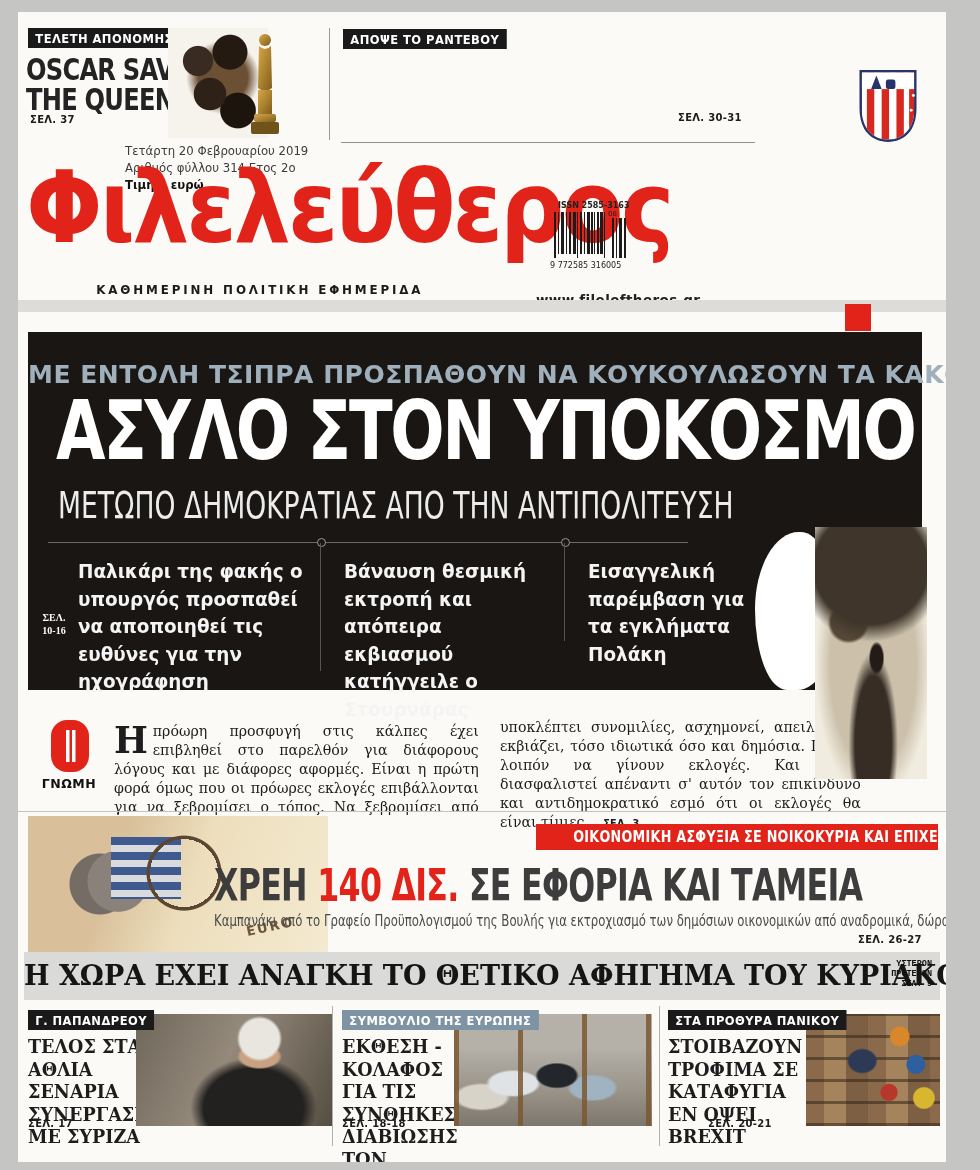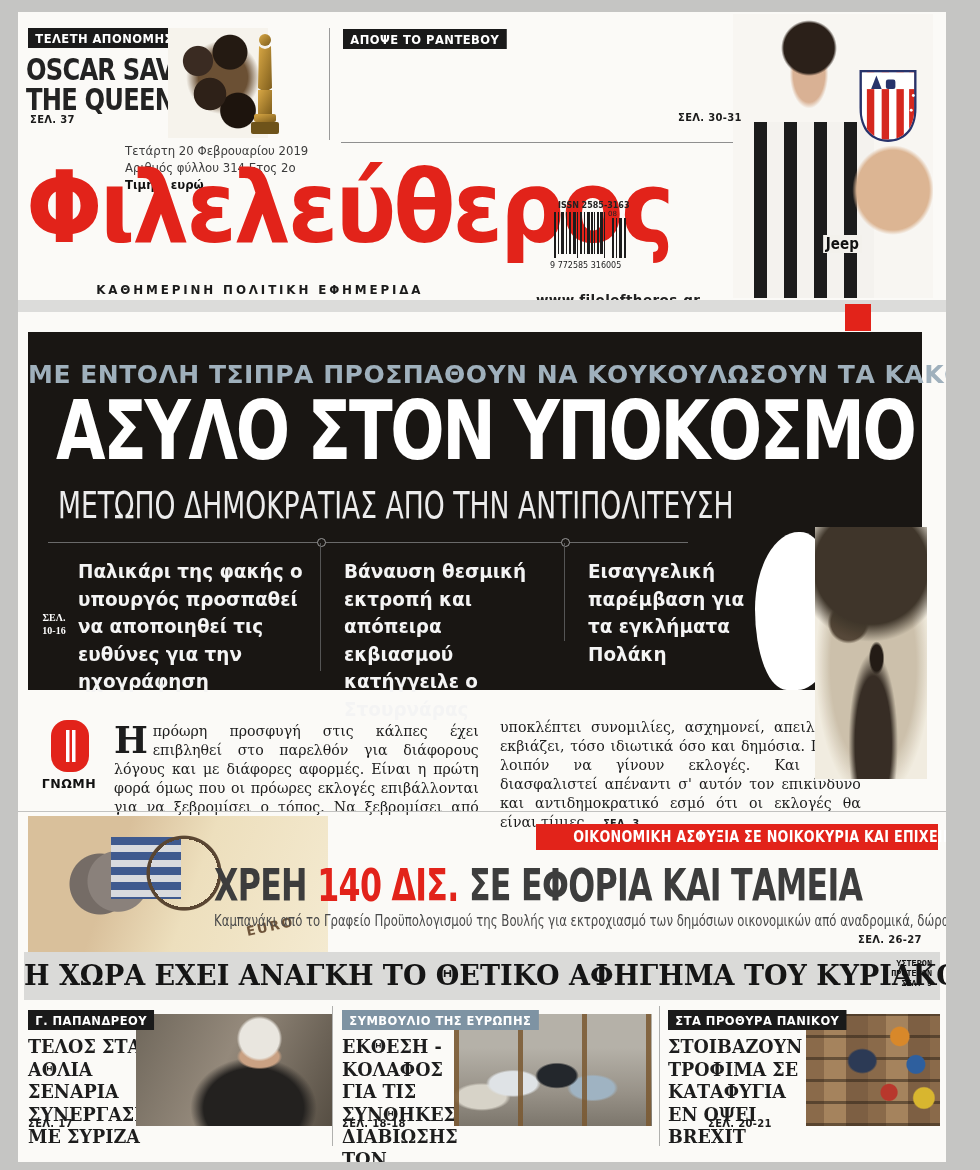--- a/index.html
+++ b/index.html
@@ -146,23 +146,20 @@
     <rect x="5" y="92" width="28" height="12" rx="2" fill="#6e531a"></rect>
   </svg>
   <div class="abs vrule" style="left:311px;top:16px;height:112px;"></div>
 
   <div class="abs" style="left:325px;top:17px;">
     <span class="label">ΑΠΟΨΕ ΤΟ ΡΑΝΤΕΒΟΥ</span>
   </div>
   <div class="abs pref" style="left:660px;top:100px;z-index:3;">ΣΕΛ. 30-31</div>
   <div class="abs hrule" style="left:323px;top:130px;width:414px;"></div>
 
-  <div class="abs photo ronaldo-img" style="left:715px;top:2px;width:200px;height:284px;">
-    <span class="jeep">Jeep</span>
-  </div>
   <svg class="abs" style="left:838px;top:56px;z-index:4;" width="64" height="76" viewBox="0 0 60 72">
     <defs>
           <clipPath id="sh">
             <path d="M5,4 H55 V38 C55,58 44,68 30,68 C16,68 5,58 5,38 Z"></path>
           </clipPath>
         </defs>
     <path d="M3,2 H57 V38 C57,60 45,70 30,70 C15,70 3,60 3,38 Z" fill="#27336b"></path>
     <g clip-path="url(#sh)">
       <rect x="5" y="4" width="50" height="64" fill="#fff"></rect>
       <rect x="10" y="4" width="7" height="64" fill="#d5281f"></rect>

